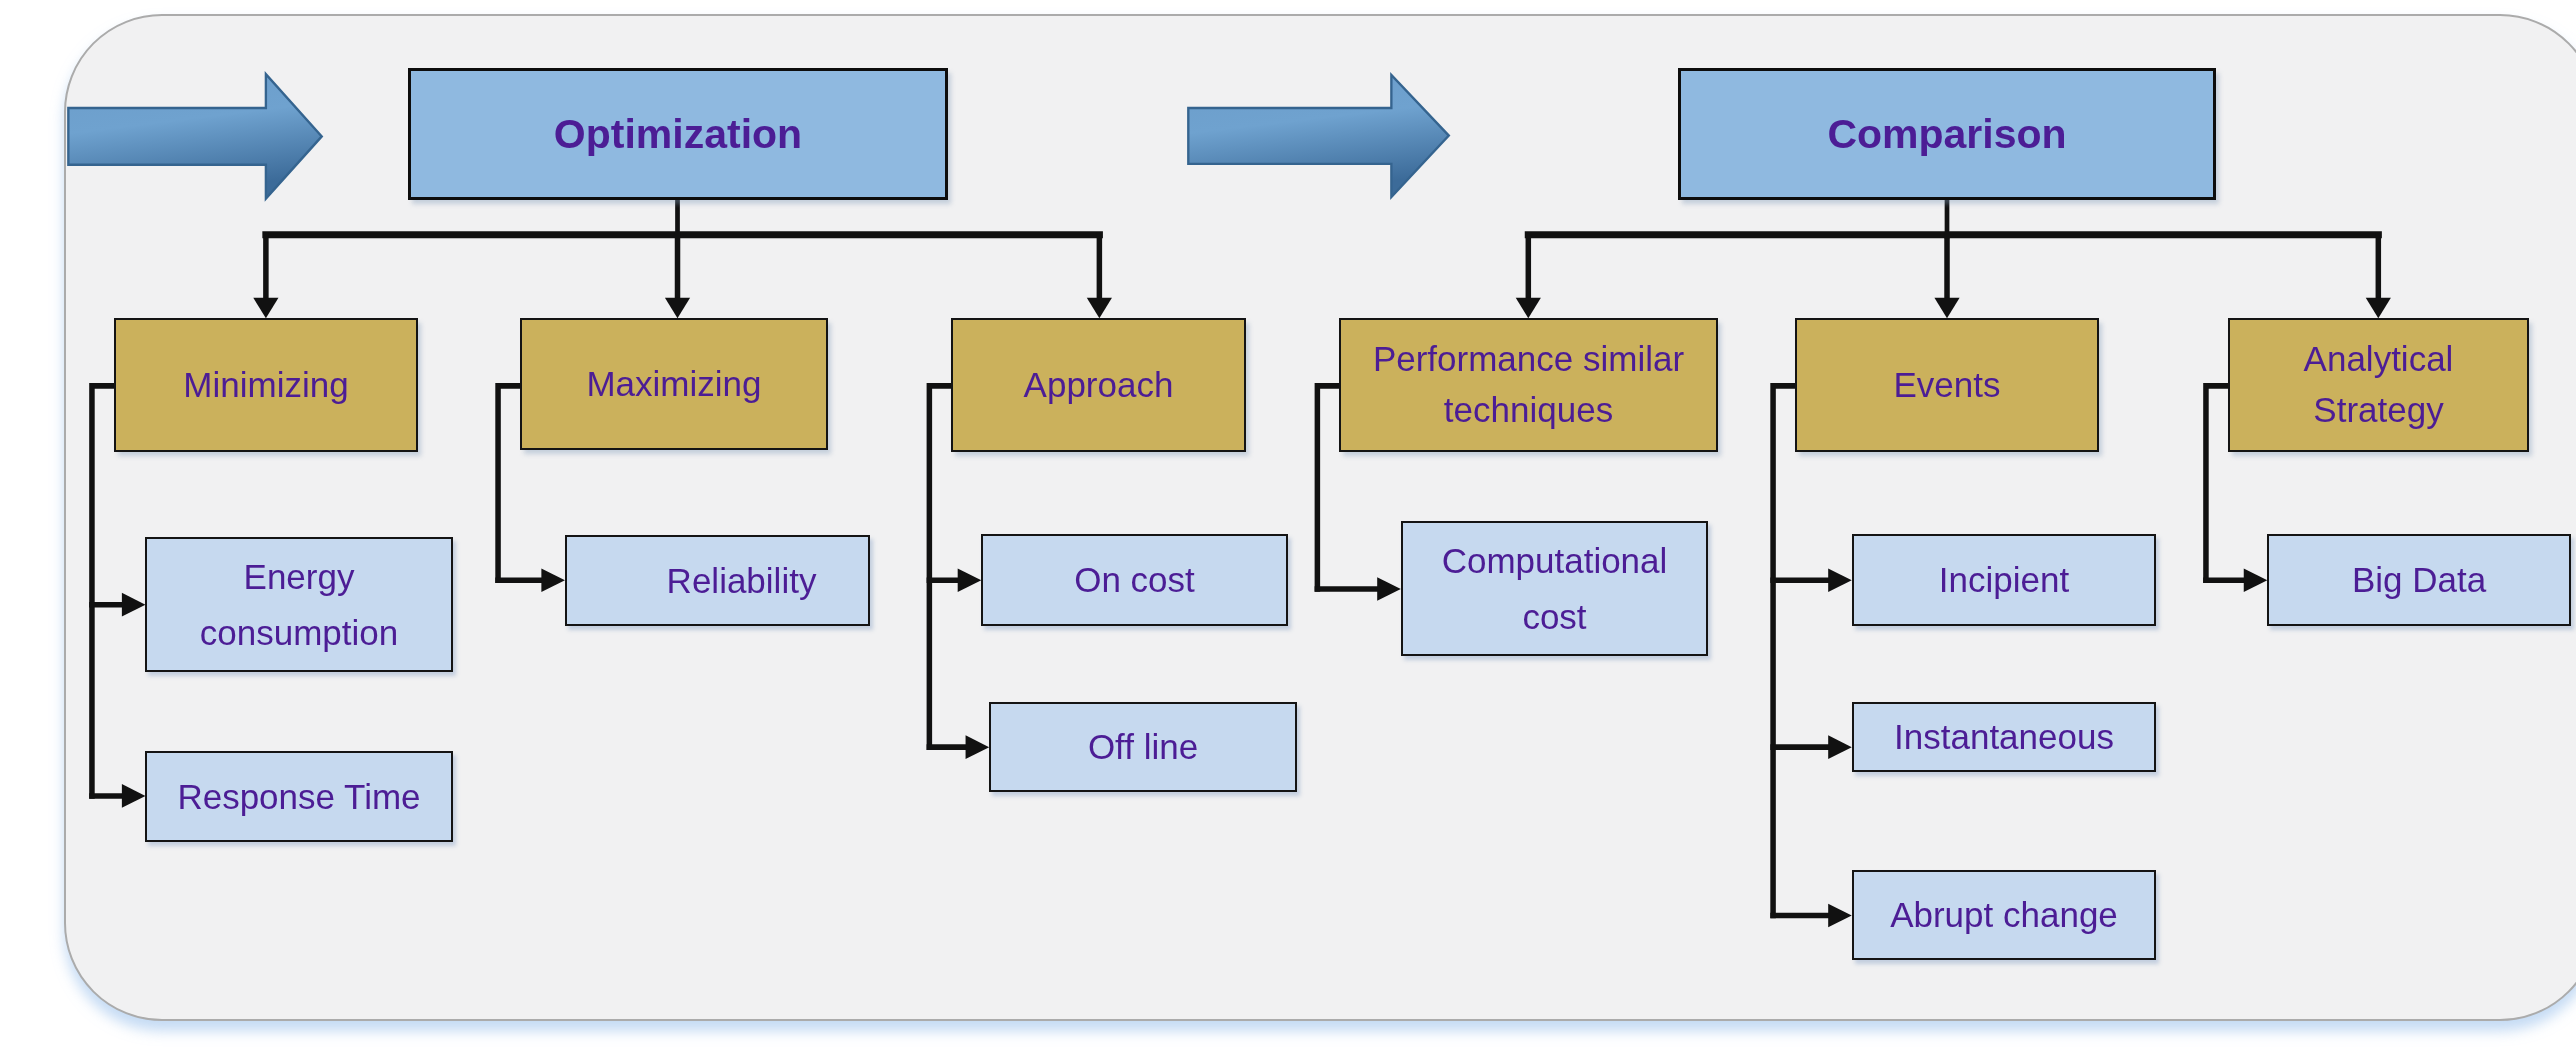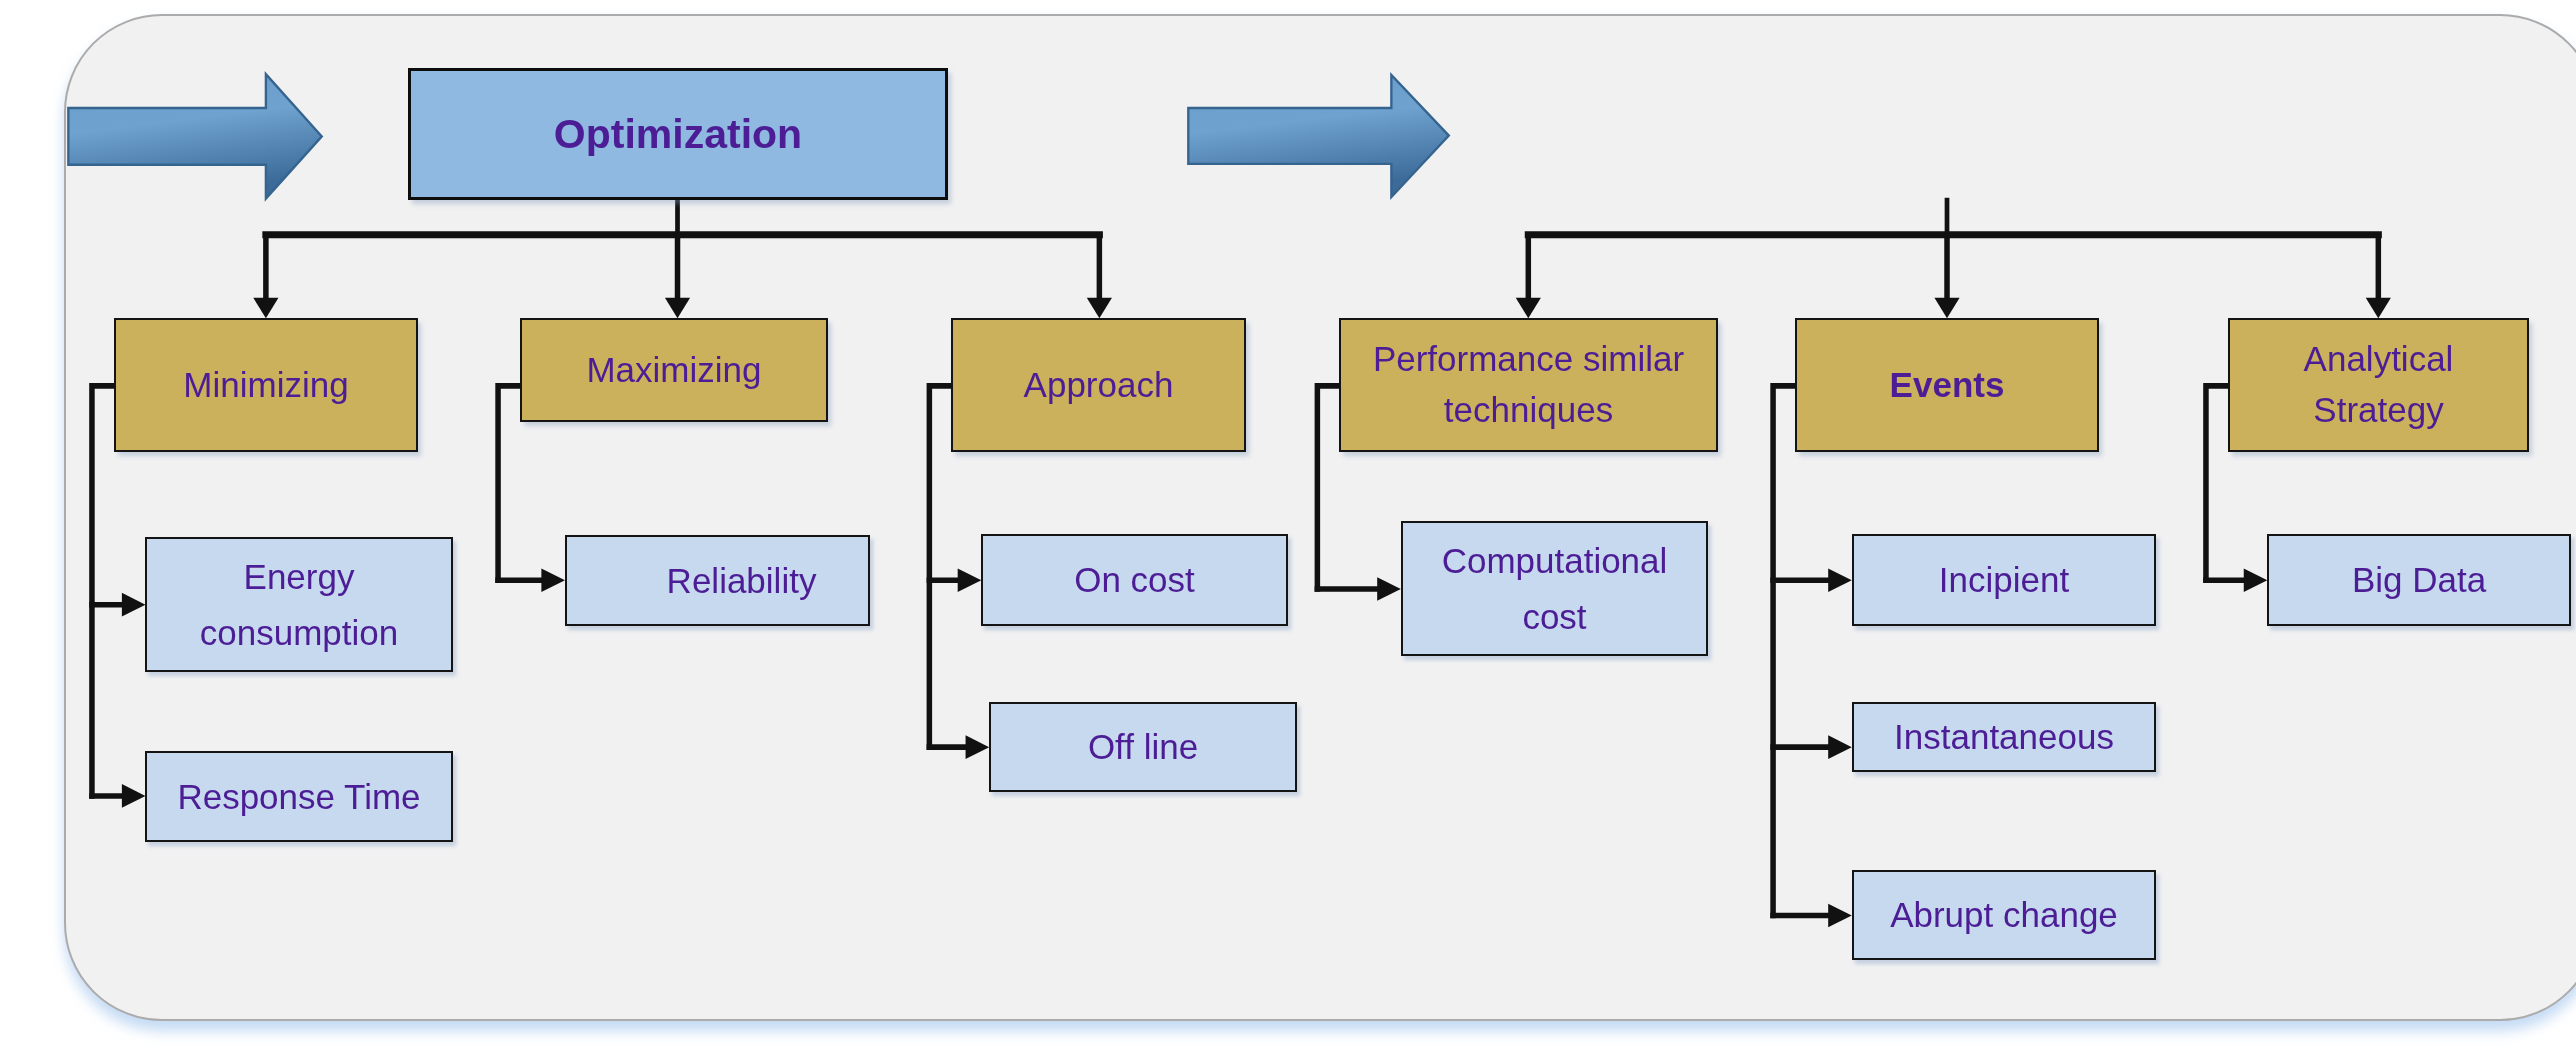--- a/index.html
+++ b/index.html
@@ -15,24 +15,24 @@
         box-shadow:3.9px 4.7px 4.7px rgba(130,155,185,0.40);}
   .cat{background:#CBB15C;border:2.4px solid #141414;font-size:35px;line-height:1.45;
        box-shadow:3.9px 4.7px 4.7px rgba(130,155,185,0.40);}
   .leaf{background:#C6D9EF;border:2.4px solid #141414;font-size:35px;line-height:1.6;
         box-shadow:3.1px 3.9px 3.9px rgba(140,165,200,0.45);}
 
   #box-optimization{left:368px;top:68px;width:540px;height:132px;}
   #box-comparison{left:1638px;top:68px;width:538px;height:132px;}
 
   #box-minimizing{left:74px;top:318px;width:304px;height:134px;}
-  #box-maximizing{left:480px;top:318px;width:308px;height:104px;}
+  #box-maximizing{left:480px;top:318px;width:308px;height:132px;}
   #box-approach{left:911px;top:318px;width:295px;height:134px;}
   #box-performance{left:1299px;top:318px;width:379px;height:134px;}
-  #box-events{left:1755px;top:318px;width:304px;height:134px;font-weight:bold;}
+  #box-events{left:1755px;top:318px;width:304px;height:134px;}
   #box-analytical{left:2188px;top:318px;width:301px;height:134px;}
 
   #box-energy{left:105px;top:537px;width:308px;height:135px;}
   #box-response{left:105px;top:751px;width:308px;height:91px;}
   #box-reliability{left:525px;top:535px;width:305px;height:91px;padding-left:48px;}
   #box-online{left:941px;top:534px;width:307px;height:92px;}
   #box-offline{left:949px;top:702px;width:308px;height:90px;}
   #box-computational{left:1361px;top:521px;width:307px;height:135px;}
   #box-incipient{left:1812px;top:534px;width:304px;height:92px;}
   #box-instantaneous{left:1812px;top:702px;width:304px;height:70px;}
@@ -144,20 +144,23 @@
       <path d="M2752,737 H2802"></path>
     </g>
     <g fill="#111111" stroke="none">
       <polygon points="2800,722 2800,752 2830,737"></polygon>
     </g>
   </svg>
 
   <div class="node root" id="box-optimization">
     <span class="lbl">Optimization</span>
   </div>
+  <div class="node root" id="box-comparison">
+    <span class="lbl">Comparison</span>
+  </div>
 
   <div class="node cat" id="box-minimizing">
     <span class="lbl">Minimizing</span>
   </div>
   <div class="node cat" id="box-maximizing">
     <span class="lbl">Maximizing</span>
   </div>
   <div class="node cat" id="box-approach">
     <span class="lbl">Approach</span>
   </div>

